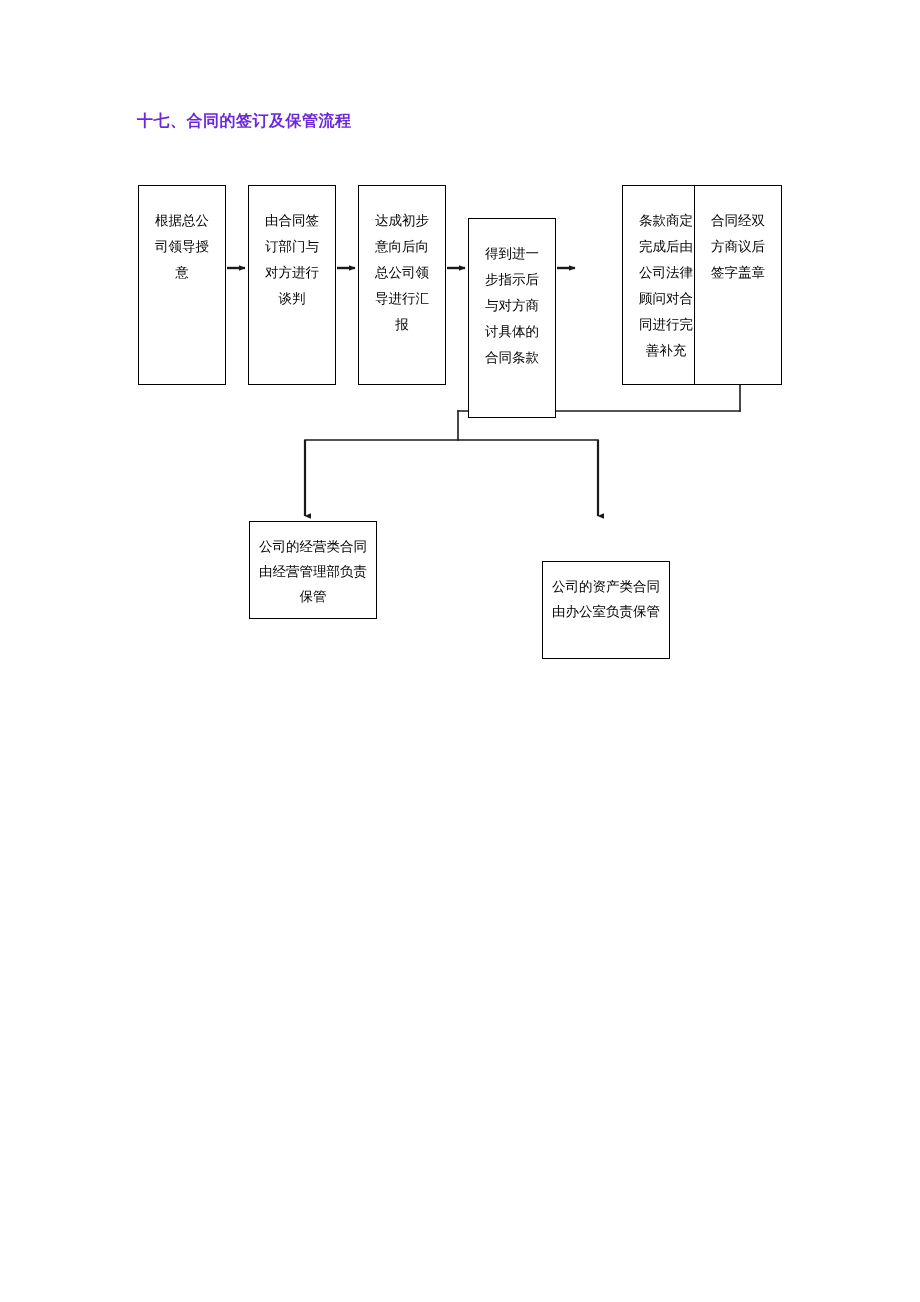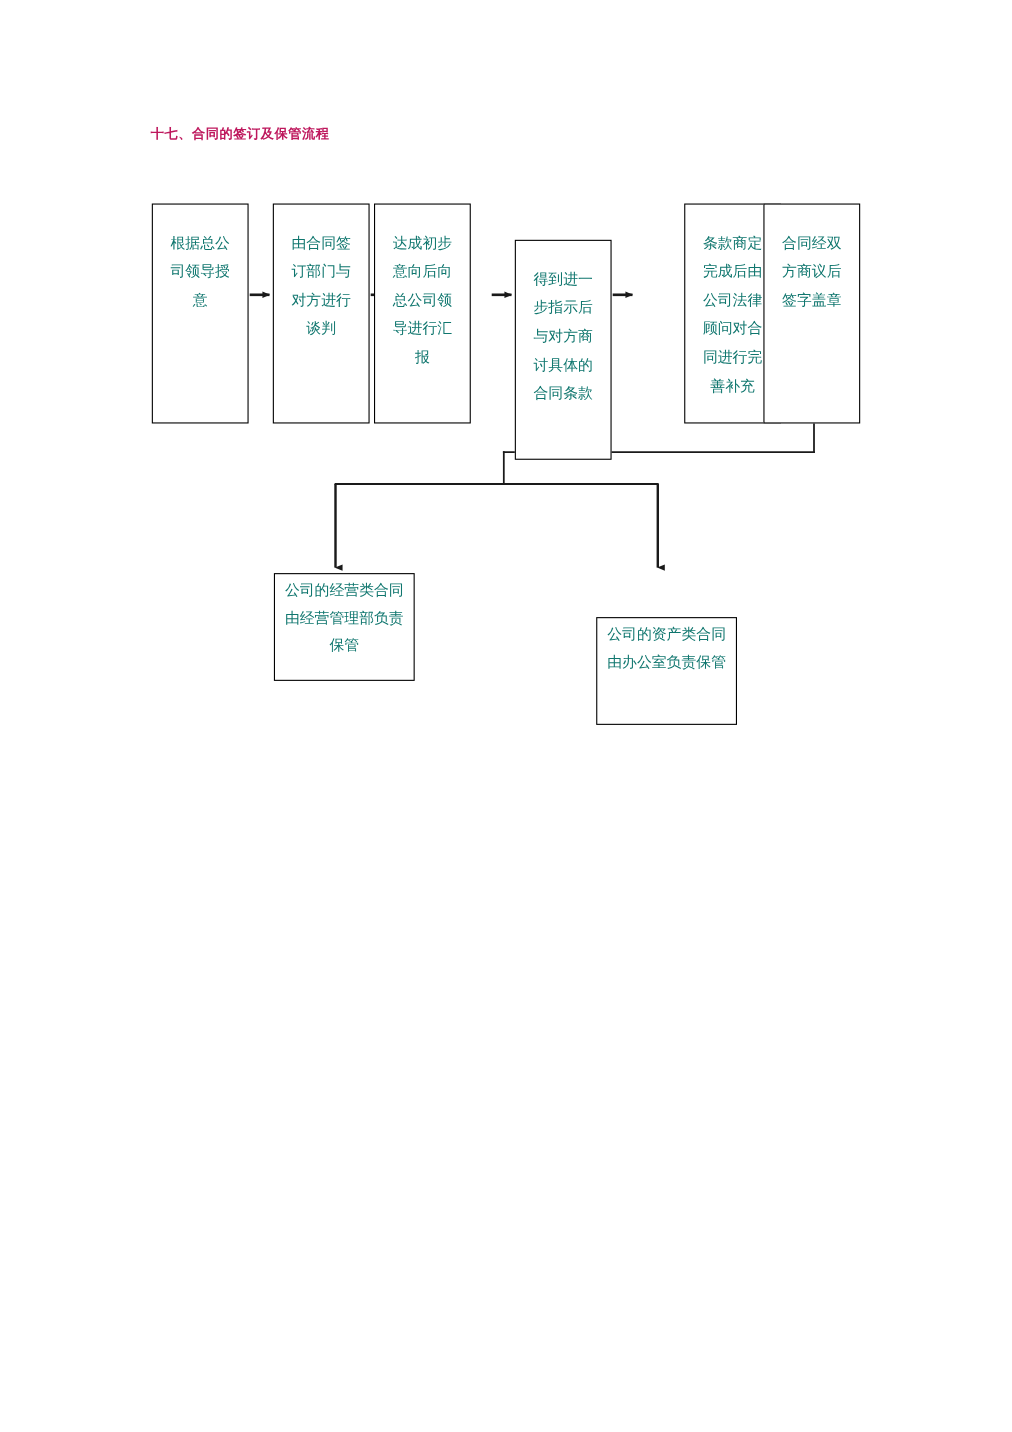--- a/index.html
+++ b/index.html
@@ -16,25 +16,25 @@
     overflow: hidden;
   }
 
   
   #doc-title {
     position: absolute;
     left: 137px;
     top: 110px;
     font-family: "Liberation Sans", "DejaVu Sans", sans-serif;
     font-weight: bold;
-    font-size: 12px;
+    font-size: 16px;
     letter-spacing: 0.5px;
     line-height: 22px;
     white-space: nowrap;
-    color: #be185d;
+    color: #6d28d9;
   }
 
   
   #flow-canvas {
     position: absolute;
     left: 0;
     top: 0;
     width: 920px;
     height: 1302px;
   }
@@ -49,53 +49,53 @@
     align-items: flex-start;
     justify-content: center;
     overflow: hidden;
   }
   .flow-box > .box-text {
     display: block;
     font-family: "Liberation Serif", "DejaVu Serif", serif;
     font-size: 13.5px;
     line-height: 26px;
     text-align: center;
-    color: #0f766e;
+    color: #000000;
     letter-spacing: 0px;
   }
 
   
   .top-box {
     top: 185px;
     height: 200px;
     width: 88px;
     padding-top: 22px;
   }
   .top-box > .box-text {
     width: 58px;
     word-break: break-all;
   }
 
   
   .bottom-box {
     top: 521px;
     height: 98px;
     width: 128px;
-    padding-top: 2px;
+    padding-top: 12px;
   }
   .bottom-box > .box-text {
     width: 108px;
     word-break: break-all;
     line-height: 25px;
   }
 
   
   #box-1 { left: 138px; }
   #box-2 { left: 248px; }
-  #box-3 { left: 340px; }
+  #box-3 { left: 358px; }
   #box-4 { left: 468px; margin-top: 33px; }
   #box-5 { left: 578px; margin-left: 44px; }
   #box-6 { left: 694px; justify-content: center; }
 
   
   #box-7 { left: 249px; }
   #box-8 { left: 542px; margin-top: 40px; }
 </style>
 </head>
 <body>

